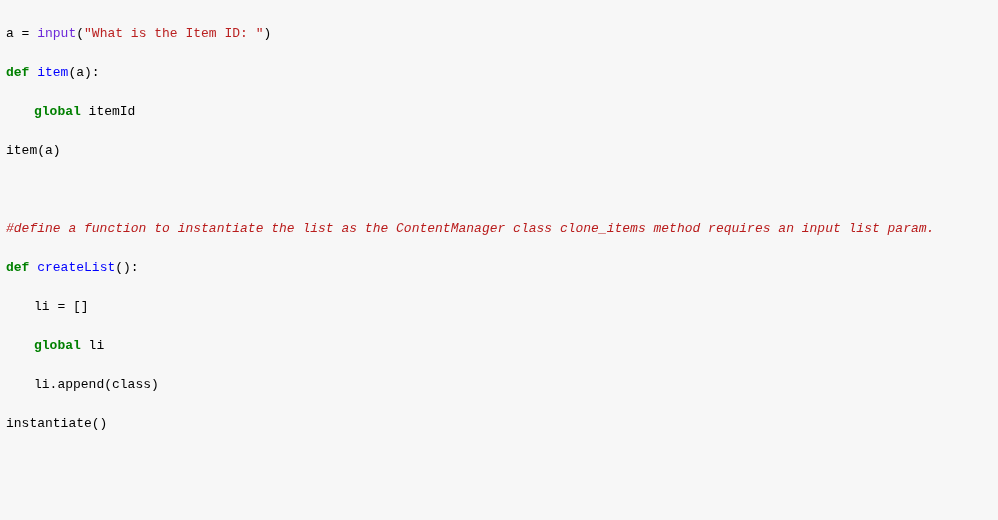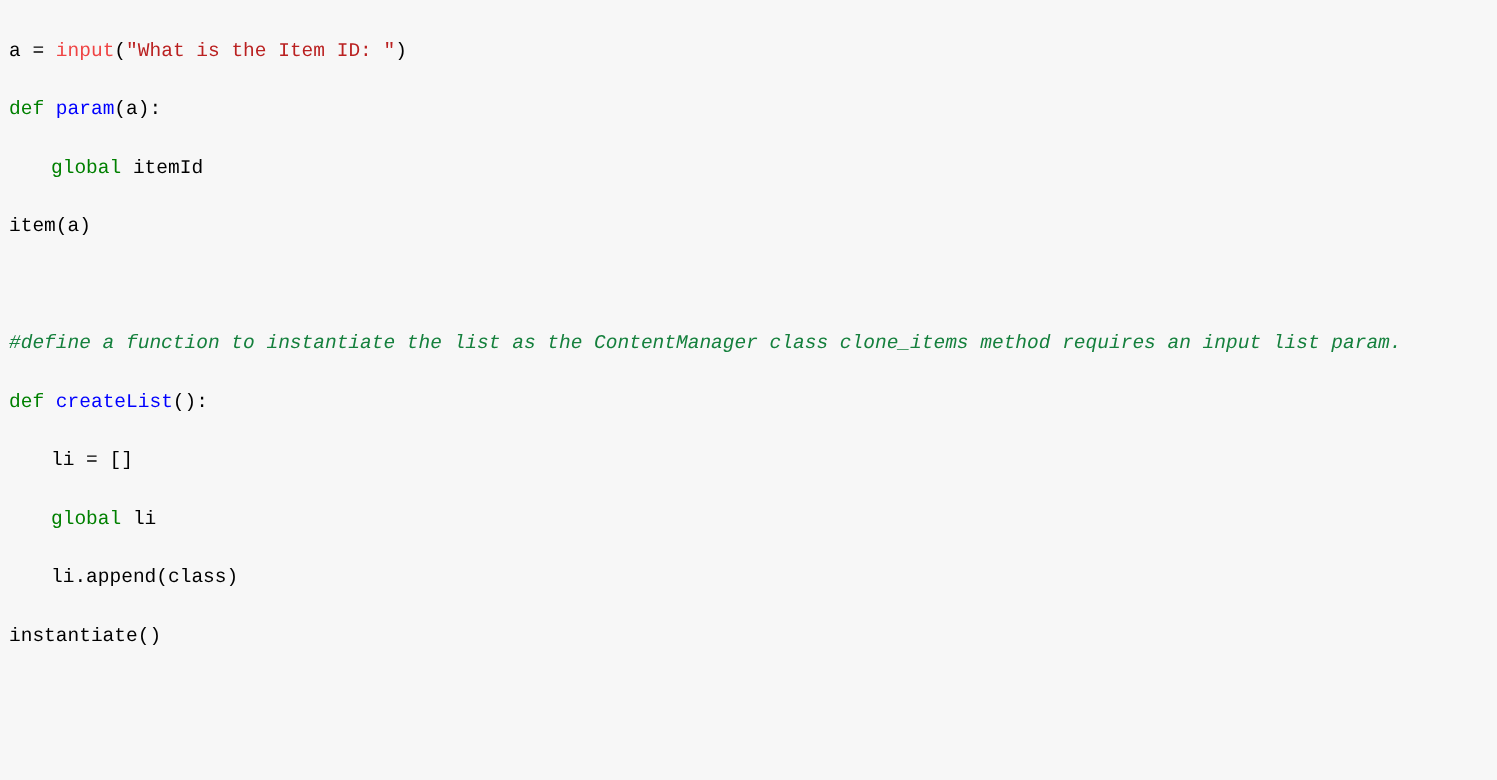--- a/index.html
+++ b/index.html
@@ -12,33 +12,33 @@
   }
   .code-cell {
     background: #f7f7f7;
     padding: 4px 6px;
     border-bottom: 1px solid #e0e0e0;
     white-space: pre;
     overflow: hidden;
   }
   .line { min-height: 19px; }
   .indent1 { padding-left: 28px; }
-  .kw { color: #008000; font-weight: normal; }
-  .bi { color: #ef4444; }
+  .kw { color: #008000; font-weight: bold; }
+  .bi { color: #6d28d9; }
   .fn { color: #0000ff; }
   .str { color: #ba2121; }
-  .cm { color: #15803d; font-style: italic; }
+  .cm { color: #b91c1c; font-style: italic; }
   .plain { color: #000000; }
 </style>
 </head>
 <body>
 
 <div class="code-cell">
 <div class="line"><span class="plain">a</span><span class="plain"> = </span><span class="bi">input</span><span class="plain">(</span><span class="str">"What is the Item ID: "</span><span class="plain">)</span></div>
-<div class="line"><span class="kw">def</span><span class="plain"> </span><span class="fn">param</span><span class="plain">(a):</span></div>
+<div class="line"><span class="kw">def</span><span class="plain"> </span><span class="fn">item</span><span class="plain">(a):</span></div>
 <div class="line indent1"><span class="kw">global</span><span class="plain"> itemId</span></div>
 <div class="line"><span class="plain">item(a)</span></div>
 <div class="line">&nbsp;</div>
 <div class="line"><span class="cm">#define a function to instantiate the list as the ContentManager class clone_items method requires an input list param.</span></div>
 <div class="line"><span class="kw">def</span><span class="plain"> </span><span class="fn">createList</span><span class="plain">():</span></div>
 <div class="line indent1"><span class="plain">li = []</span></div>
 <div class="line indent1"><span class="kw">global</span><span class="plain"> li</span></div>
 <div class="line indent1"><span class="plain">li.append(class)</span></div>
 <div class="line"><span class="plain">instantiate()</span></div>
 <div class="line">&nbsp;</div>

